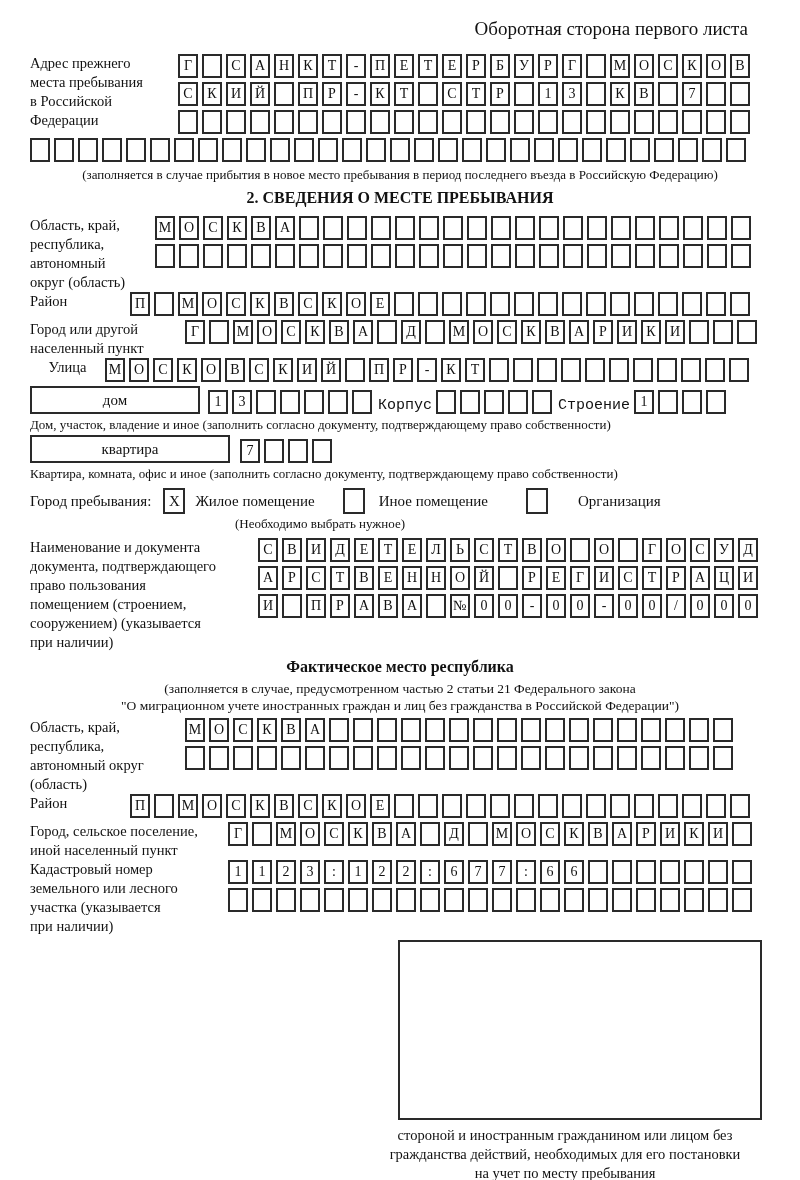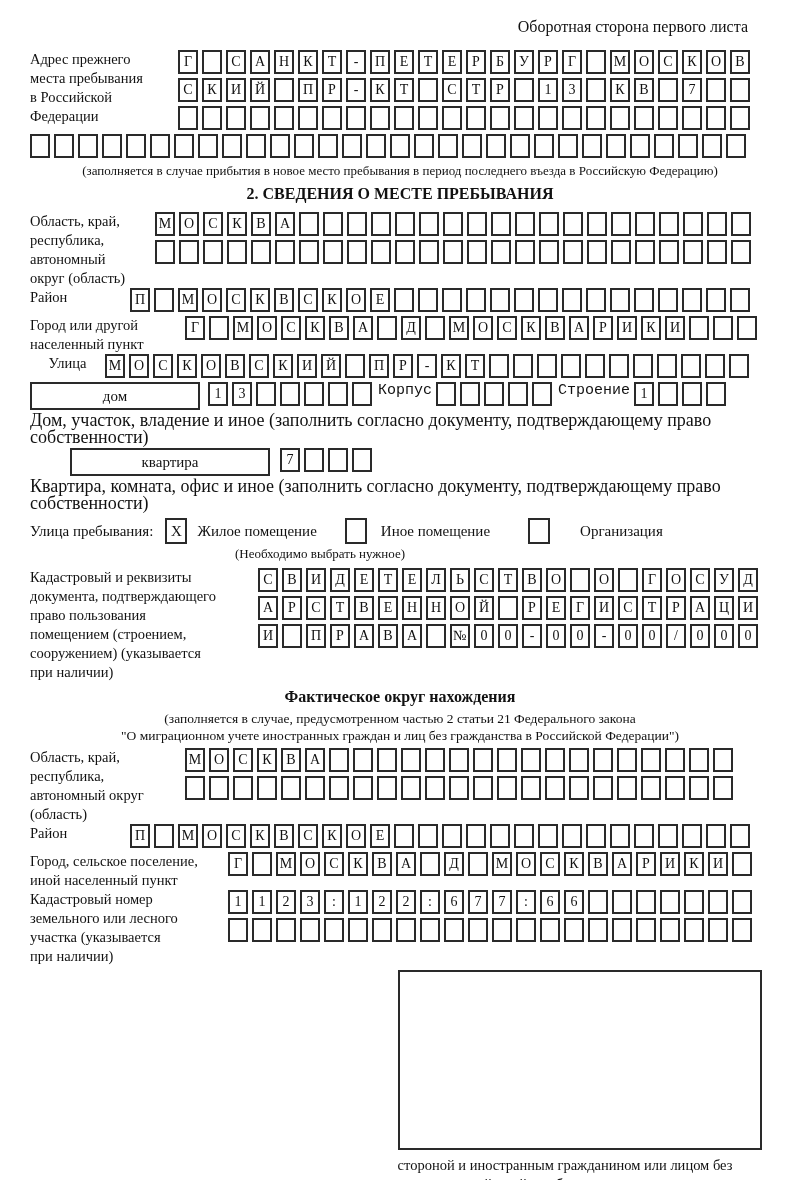--- a/index.html
+++ b/index.html
@@ -1,43 +1,43 @@
 <!DOCTYPE html>
 <html lang="ru"><head>
 <meta charset="utf-8">
 <style>
   html,body{margin:0;padding:0;background:#ffffff;}
   body{width:800px;height:1180px;color:#111;font-family:"Liberation Serif","DejaVu Serif",serif;}
   .page{box-sizing:border-box;width:800px;height:1180px;padding:14px 30px 0 30px;position:relative;overflow:hidden;}
 
-  .header-note{text-align:right;font-size:16px;margin:4px 22px 14px 0;}
+  .header-note{text-align:right;font-size:19px;margin:4px 22px 14px 0;}
 
   .field{display:flex;align-items:flex-start;}
   .flabel{font-size:14.5px;line-height:19px;flex:0 0 auto;}
   .flabel div{white-space:nowrap;}
   .rows{flex:0 0 auto;}
   .cells{display:flex;gap:4px;margin-bottom:4px;}
   .cell{flex:0 0 auto;box-sizing:border-box;width:20px;height:24px;border:2px solid #2a2a2a;
         text-align:center;font-size:14px;line-height:20px;font-family:"Liberation Serif",serif;background:#fff;}
 
   .w148{width:148px;} .w125{width:125px;} .w100{width:100px;} .w155{width:155px;}
   .w75{width:75px;text-align:center;} .w228{width:228px;} .w198{width:198px;}
 
   .footnote{font-size:13px;text-align:center;margin:0 0 2px 0;line-height:17px;}
   .sec-title{font-size:16px;font-weight:bold;text-align:center;margin:4px 0 8px 0;line-height:21px;}
 
-  .inline-row{display:flex;align-items:flex-start;margin-bottom:2px;}
+  .inline-row{display:flex;align-items:flex-end;margin-bottom:2px;}
   .named-box{box-sizing:border-box;border:2px solid #2a2a2a;height:28px;display:flex;
              align-items:center;justify-content:center;font-size:15px;background:#fff;}
   .dom-box{width:170px;}
-  .kv-box{width:200px;margin-left:40px;}
+  .kv-box{width:200px;}
   .inline-label{font-size:15px;padding:0 4px 0 6px;white-space:nowrap;font-family:Liberation Mono, monospace;}
   .inline-cells{display:flex;gap:4px;}
 
-  .note-line{font-size:18px;line-height:17px;}
+  .note-line{font-size:13px;line-height:17px;}
 
   .mesto-row{display:flex;align-items:center;margin:6px 0 0 0;font-size:15px;}
   .checkbox{box-sizing:border-box;width:22px;height:26px;border:2px solid #2a2a2a;
             text-align:center;font-size:15px;line-height:22px;flex:0 0 auto;}
   .mesto-note{font-size:13px;margin:2px 0 6px 205px;}
 
   .center-notes{text-align:center;font-size:13.5px;line-height:17px;margin-bottom:4px;}
   .fact-title{font-size:16px;font-weight:bold;text-align:center;margin:6px 0 4px 0;}
 
   .stamp-box{box-sizing:border-box;width:364px;height:180px;border:2px solid #2a2a2a;margin:4px 0 0 368px;background:#fff;}
@@ -371,33 +371,33 @@
     <div class="inline-cells" style="margin-left:10px;">
         <span class="cell">7</span>
         <span class="cell"></span>
         <span class="cell"></span>
         <span class="cell"></span>
       </div>
   </div>
   <div class="note-line mt2">Квартира, комната, офис и иное (заполнить согласно документу, подтверждающему право собственности)</div>
 
   <div class="mesto-row">
-    <span>Улица пребывания:</span>
+    <span>Город пребывания:</span>
     <span class="checkbox" style="margin-left:12px;">X</span>
     <span style="margin-left:10px;">Жилое помещение</span>
     <span class="checkbox" style="margin-left:28px;"></span>
     <span style="margin-left:14px;">Иное помещение</span>
     <span class="checkbox" style="margin-left:38px;"></span>
     <span style="margin-left:30px;">Организация</span>
   </div>
   <div class="mesto-note">(Необходимо выбрать нужное)</div>
 
   <div class="field">
     <div class="flabel w228">
-        <div>Кадастровый и реквизиты</div>
+        <div>Наименование и документа</div>
         <div>документа, подтверждающего</div>
         <div>право пользования</div>
         <div>помещением (строением,</div>
         <div>сооружением) (указывается</div>
         <div>при наличии)</div>
       </div>
     <div class="rows">
       <div class="cells">
           <span class="cell">С</span>
           <span class="cell">В</span>
@@ -463,21 +463,21 @@
           <span class="cell">0</span>
           <span class="cell">0</span>
           <span class="cell">/</span>
           <span class="cell">0</span>
           <span class="cell">0</span>
           <span class="cell">0</span>
         </div>
     </div>
   </div>
 
-  <div class="fact-title">Фактическое округ нахождения</div>
+  <div class="fact-title">Фактическое место республика</div>
   <div class="center-notes">
       <div>(заполняется в случае, предусмотренном частью 2 статьи 21 Федерального закона</div>
       <div>"О миграционном учете иностранных граждан и лиц без гражданства в Российской Федерации")</div>
     </div>
 
   <div class="field">
     <div class="flabel w155">
         <div>Область, край,</div>
         <div>республика,</div>
         <div>автономный округ</div>

